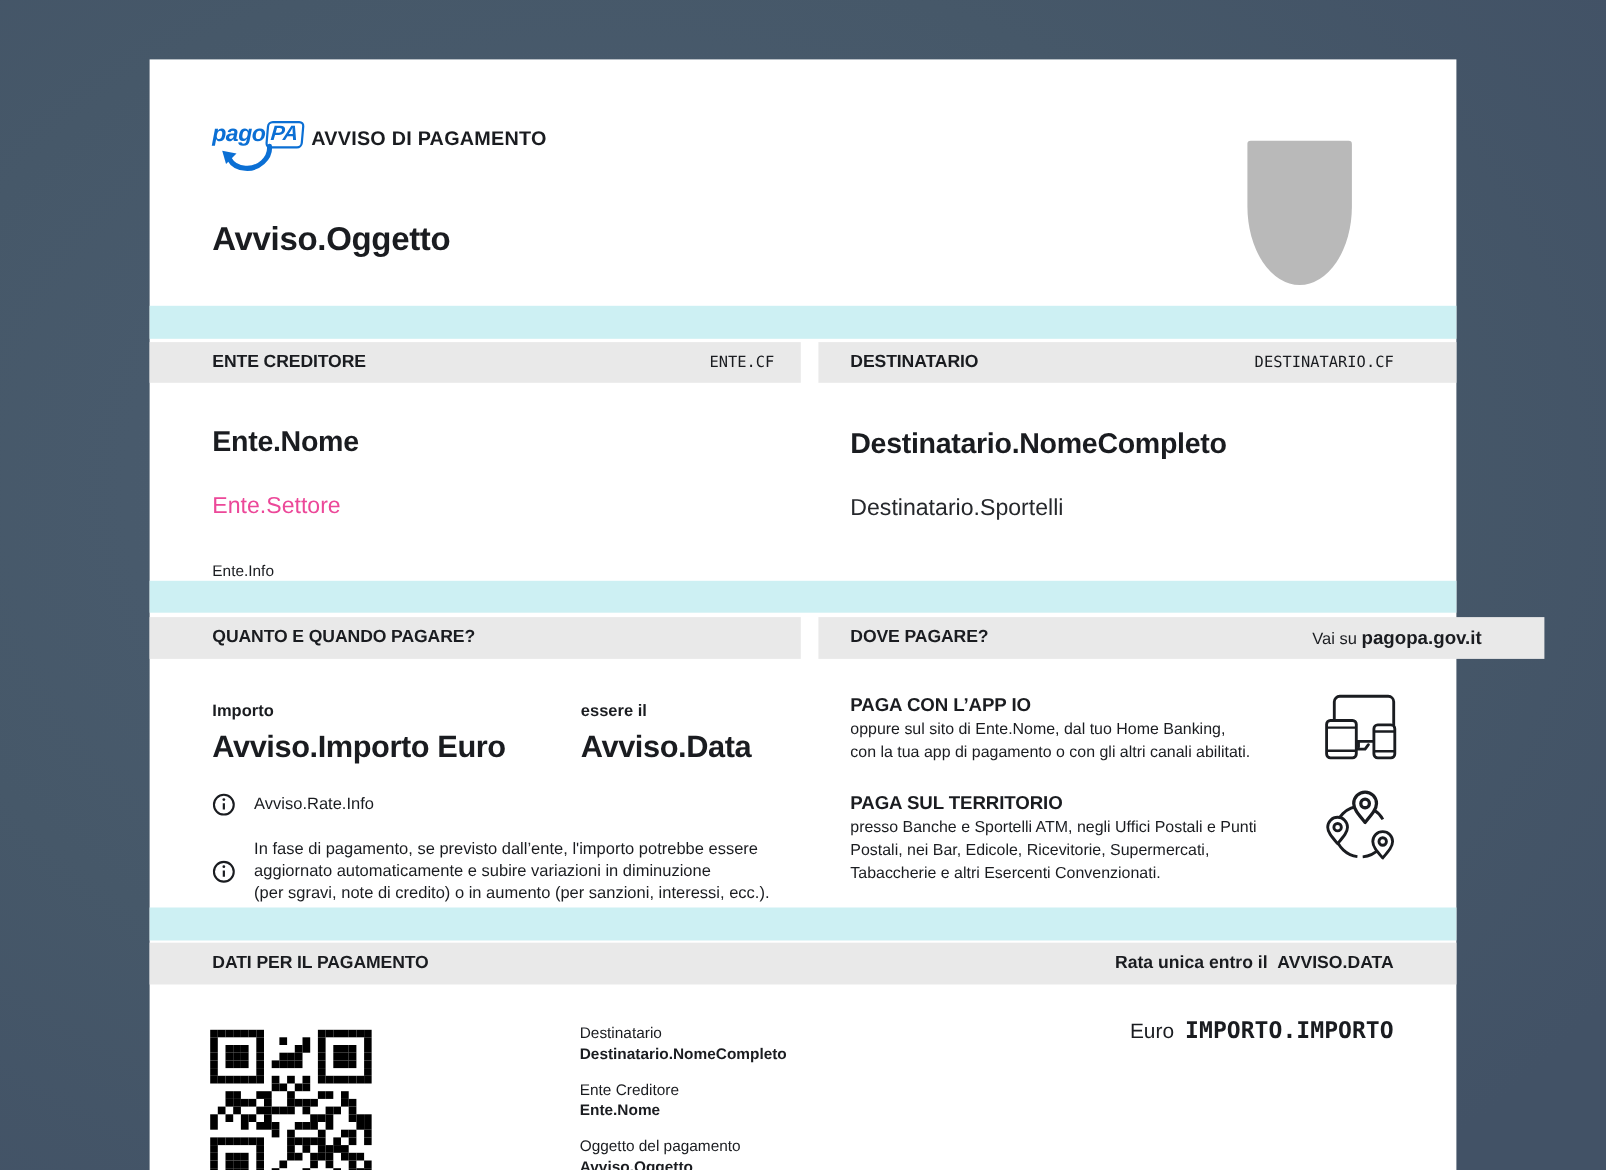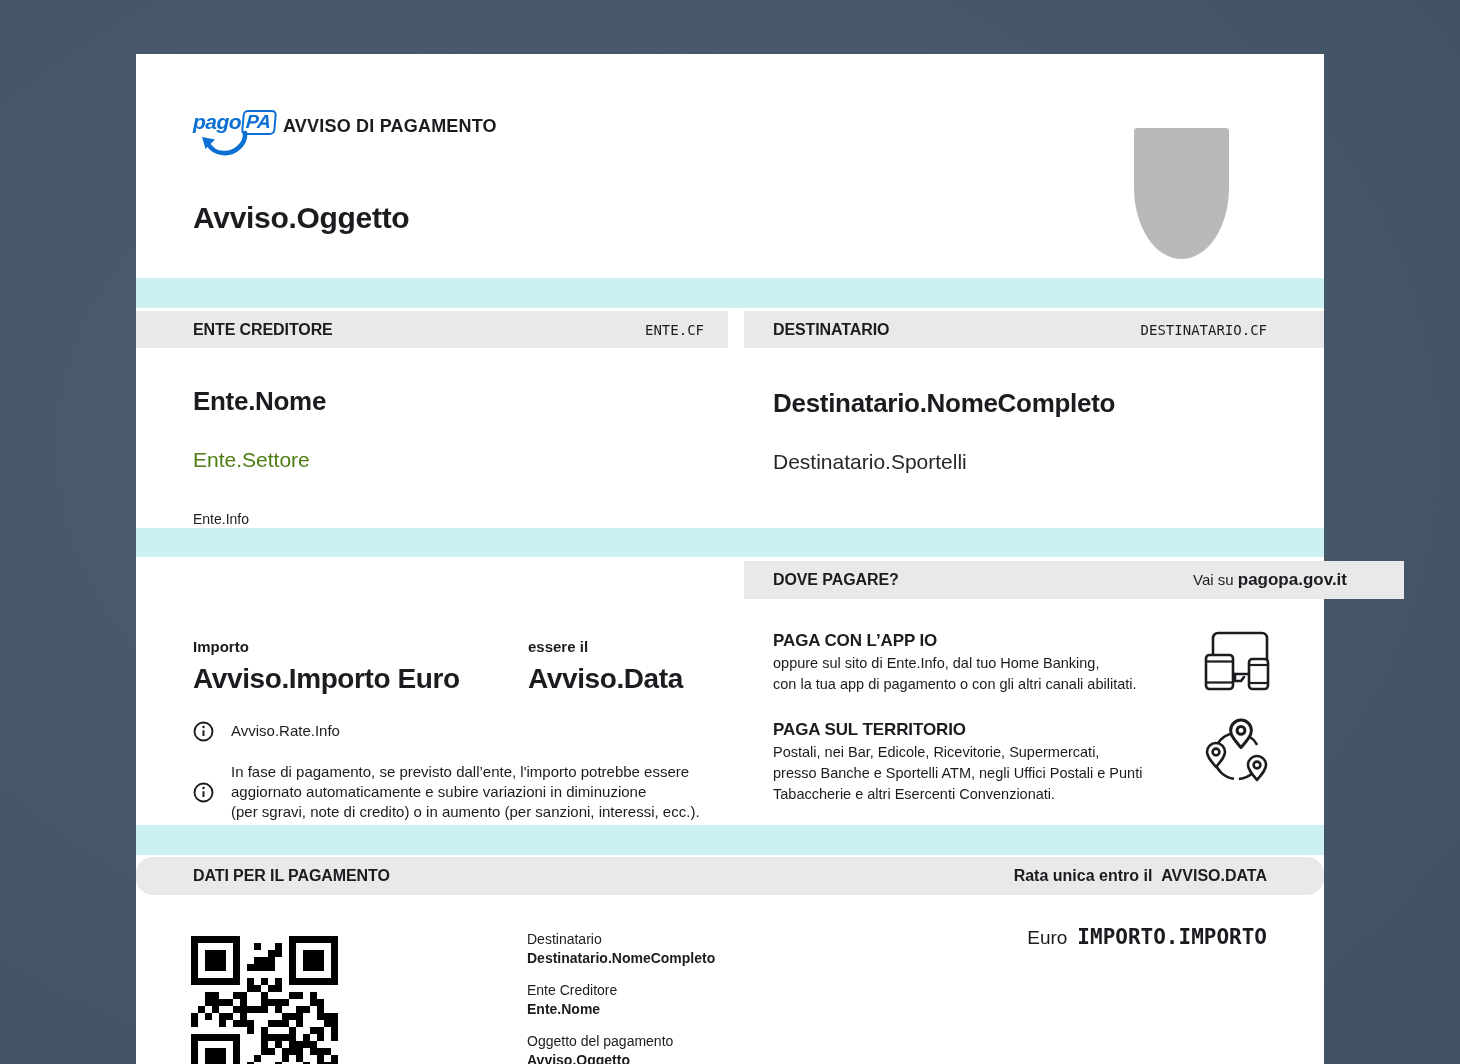--- a/index.html
+++ b/index.html
@@ -30,29 +30,29 @@
   .cyan{left:0;width:1188px;background:#cdf0f3;}
   .cyan1{top:224px;height:30px;}
   .cyan2{top:474px;height:29px;}
   .cyan3{top:771px;height:30px;}
   .bar{background:#e9e9e9;display:flex;align-items:center;justify-content:space-between;box-sizing:border-box;}
   .bar-title{font-size:16px;font-weight:bold;letter-spacing:-0.1px;}
   .bar1L{left:0;top:257px;width:592px;height:37px;padding:0 24px 0 57px;}
   .bar1R{left:608px;top:257px;width:580px;height:37px;padding:0 57px 0 29px;}
   .bar2L{left:0;top:507px;width:592px;height:38px;padding:0 24px 0 57px;}
   .bar2R{left:608px;top:507px;width:660px;height:38px;padding:0 57px 0 29px;}
-  .bar3{left:0;top:803px;width:1188px;height:38px;padding:4px 57px;border-radius:17px;}
+  .bar3{left:0;top:803px;width:1188px;height:38px;padding:4px 57px;}
   .mono-cf{font-family:"DejaVu Sans Mono", monospace;font-size:14px;}
   .vai-su{font-size:15px;}
   .vai-su b{font-size:17px;}
   .rata b{font-size:16px;}
   .rata{font-size:16px;font-weight:bold;}
   
   .ente-nome{left:57px;top:332px;font-size:26px;font-weight:bold;letter-spacing:-0.3px;}
-  .ente-settore{left:57px;top:394px;font-size:21px;color:#4d7c0f;}
+  .ente-settore{left:57px;top:394px;font-size:21px;color:#ec4899;}
   .ente-info{left:57px;top:457px;font-size:14px;}
   .dest-nome{left:637px;top:334px;font-size:26px;font-weight:bold;letter-spacing:-0.3px;}
   .dest-ind{left:637px;top:396px;font-size:21px;color:#26282c;}
   
   .small-label{font-size:15px;font-weight:bold;}
   .big-value{font-size:28px;font-weight:bold;letter-spacing:-0.4px;}
   .importo-label{left:57px;top:584px;}
   .entro-label{left:392px;top:584px;}
   .importo-value{left:57px;top:609px;}
   .data-value{left:392px;top:609px;}
@@ -113,20 +113,23 @@
     <span class="bar-title">DESTINATARIO</span>
     <span class="mono-cf">DESTINATARIO.CF</span>
   </div>
 
   <div class="abs ente-nome">Ente.Nome</div>
   <div class="abs ente-settore">Ente.Settore</div>
   <div class="abs ente-info">Ente.Info</div>
   <div class="abs dest-nome">Destinatario.NomeCompleto</div>
   <div class="abs dest-ind">Destinatario.Sportelli</div>
 
+  <div class="abs bar bar2L">
+    <span class="bar-title">QUANTO E QUANDO PAGARE?</span>
+  </div>
   <div class="abs bar bar2R">
     <span class="bar-title">DOVE PAGARE?</span>
     <span class="vai-su"><span>Vai su</span> <b>pagopa.gov.it</b></span>
   </div>
 
   <div class="abs small-label importo-label">Importo</div>
   <div class="abs small-label entro-label">essere il</div>
   <div class="abs big-value importo-value">Avviso.Importo Euro</div>
   <div class="abs big-value data-value">Avviso.Data</div>
 
@@ -146,39 +149,39 @@
     </svg>
     <div class="info-txt">
       <div>In fase di pagamento, se previsto dall’ente, l'importo potrebbe essere</div>
       <div>aggiornato automaticamente e subire variazioni in diminuzione</div>
       <div>(per sgravi, note di credito) o in aumento (per sanzioni, interessi, ecc.).</div>
     </div>
   </div>
 
   <div class="abs pay-title appio-title">PAGA CON L’APP IO</div>
   <div class="abs pay-body appio-body">
-    <div>oppure sul sito di Ente.Info, dal tuo Home Banking,</div>
+    <div>oppure sul sito di Ente.Nome, dal tuo Home Banking,</div>
     <div>con la tua app di pagamento o con gli altri canali abilitati.</div>
   </div>
   <svg class="abs devices-ic" width="66" height="60" viewBox="0 0 66 60">
     <rect class="stroke" x="9" y="2" width="54" height="41" rx="5"></rect>
     <path class="stroke" d="M31 43 v5"></path>
     <path class="stroke" d="M25 50 h12 l3 -4"></path>
     <rect class="fillw" x="2" y="24" width="27" height="34" rx="3.5"></rect>
     <line x1="2" y1="30.5" x2="29" y2="30.5" stroke="#1a1c20" stroke-width="2.2"></line>
     <line x1="2" y1="51.5" x2="29" y2="51.5" stroke="#1a1c20" stroke-width="2.2"></line>
     <rect class="fillw" x="45" y="28" width="19" height="30" rx="3.5"></rect>
     <line x1="45" y1="34" x2="64" y2="34" stroke="#1a1c20" stroke-width="2.2"></line>
     <line x1="45" y1="52" x2="64" y2="52" stroke="#1a1c20" stroke-width="2.2"></line>
   </svg>
 
   <div class="abs pay-title terr-title">PAGA SUL TERRITORIO</div>
   <div class="abs pay-body terr-body">
+    <div>presso Banche e Sportelli ATM, negli Uffici Postali e Punti</div>
     <div>Postali, nei Bar, Edicole, Ricevitorie, Supermercati,</div>
-    <div>presso Banche e Sportelli ATM, negli Uffici Postali e Punti</div>
     <div>Tabaccherie e altri Esercenti Convenzionati.</div>
   </div>
   <svg class="abs terr-ic" width="74" height="74" viewBox="0 0 74 74">
     <circle cx="37" cy="42" r="23" fill="none" stroke="#1a1c20" stroke-width="2.6" stroke-dasharray="34 5 28 5 60"></circle>
     <g transform="translate(41,21) scale(1.15)">
       <path class="fillw" d="M0 11 C -5.5 4.5 -9 0.5 -9 -4 a9 9 0 1 1 18 0 C 9 0.5 5.5 4.5 0 11 Z"></path>
       <circle class="fillw" cx="0" cy="-4" r="3.4"></circle>
     </g>
     <g transform="translate(16,42)">
       <path class="fillw" d="M0 11 C -5.5 4.5 -9 0.5 -9 -4 a9 9 0 1 1 18 0 C 9 0.5 5.5 4.5 0 11 Z"></path>

